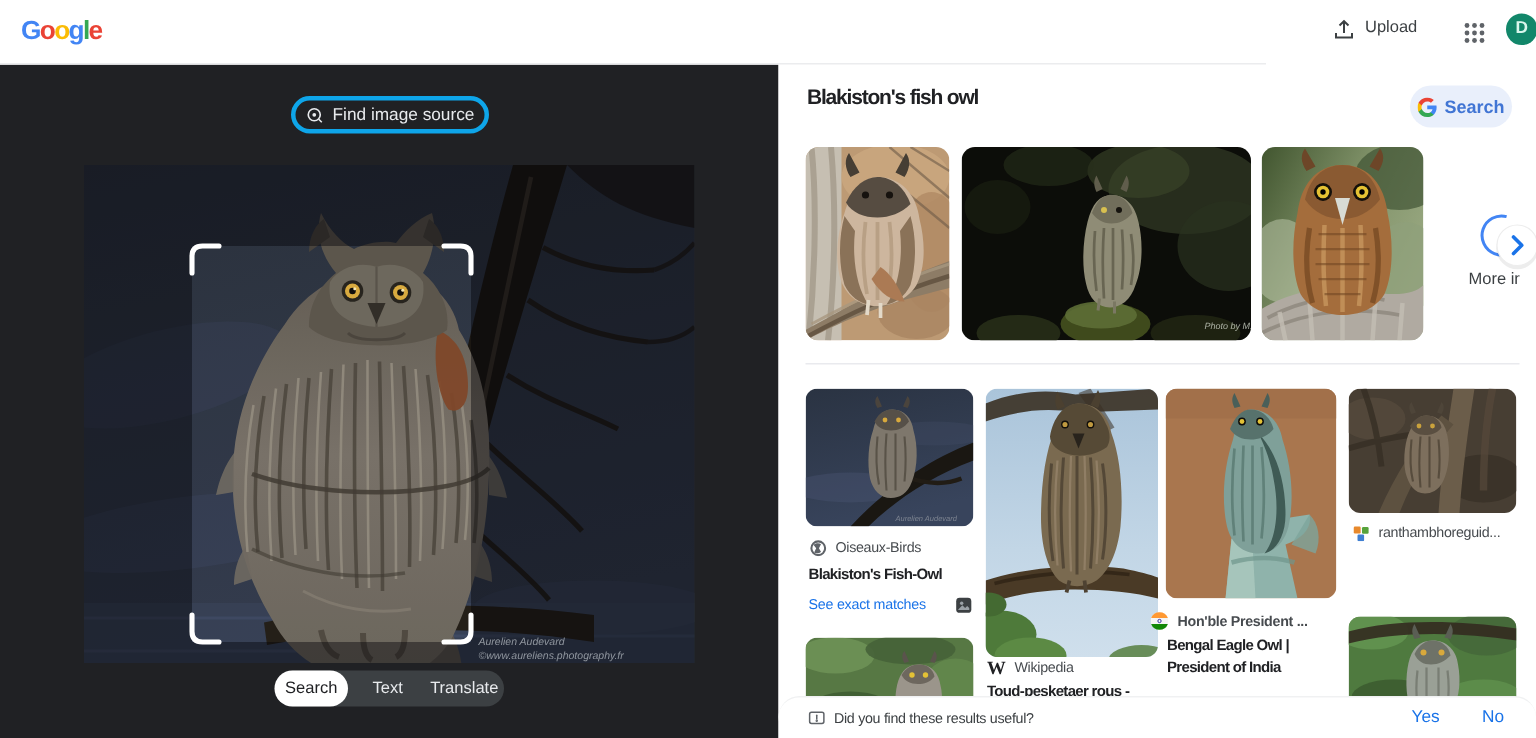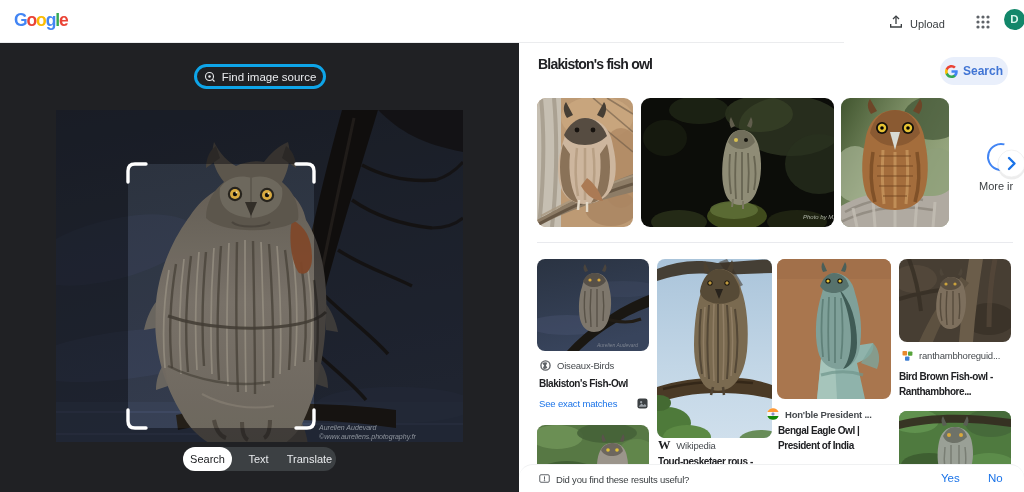--- a/index.html
+++ b/index.html
@@ -1,21 +1,21 @@
 <!DOCTYPE html>
 <html><head>
 <meta charset="utf-8">
 <style>
   * { margin:0; padding:0; box-sizing:border-box; }
   html,body { width:1024px; height:492px; overflow:hidden; font-family:"Liberation Sans", sans-serif; background:#fff; }
   #page { position:relative; width:1024px; height:492px; }
   
   #topbar { position:absolute; left:0; top:0; width:844px; height:43px; background:#fff; border-bottom:1px solid #ebecee; z-index:5; }
   #glogo { position:absolute; left:14px; top:10px; font-size:17.5px; font-weight:bold; letter-spacing:-1.1px; }
-  #upload { position:absolute; left:888px; top:12px; color:#3c4043; font-size:11px; display:flex; align-items:flex-end; gap:6px; height:18px; }
+  #upload { position:absolute; left:888px; top:12px; color:#3c4043; font-size:11px; display:flex; align-items:flex-start; gap:6px; height:18px; }
   #gridicon { position:absolute; left:976px; top:15px; }
   #avatar { position:absolute; left:1004px; top:9px; width:21px; height:21px; border-radius:50%; background:#12876a; color:#d9f6ec; font-size:11.5px; font-weight:bold; text-align:center; line-height:21px; }
   
   #leftpanel { position:absolute; left:0; top:43px; width:519px; height:449px; background:#202124; }
   #findsrc { position:absolute; left:194px; top:21px; width:132px; height:25px; border:3px solid #0ea5e9; border-radius:13px; color:#e8eaed; font-size:11.5px; font-weight:500; display:flex; align-items:center; justify-content:center; gap:6px; }
   #photo { position:absolute; left:56px; top:67px; width:407px; height:332px; }
   #toggle { position:absolute; left:183px; top:404px; width:153px; height:24px; background:#3c4043; border-radius:12px; color:#e8eaed; font-size:11px; }
   #toggle .sel { position:absolute; left:0; top:0; width:49px; height:24px; background:#fff; color:#202124; border-radius:12px; text-align:center; line-height:24px; font-weight:500; }
   #toggle .t1 { position:absolute; left:49px; top:0; width:53px; text-align:center; line-height:24px; }
   #toggle .t2 { position:absolute; left:100px; top:0; width:53px; text-align:center; line-height:24px; }
@@ -446,21 +446,20 @@
       </svg>
     </div>
     <div class="cap" style="left:383px; top:307px; width:108px;">
       <svg width="11" height="11" viewBox="0 0 11 11">
           <rect x="0.5" y="1" width="4.6" height="4.6" rx="0.8" fill="#e8892c"></rect>
           <rect x="6" y="1.4" width="4.4" height="4.4" rx="0.8" fill="#57a33b"></rect>
           <rect x="3" y="6.4" width="4.4" height="4.4" rx="0.8" fill="#3f7fd2"></rect>
         </svg>
       <span>ranthambhoreguid...</span>
     </div>
-    <div class="ctitle" style="left:380px; top:327px;">Bird Brown Fish-owl -<br>Ranthambhore...</div>
     <div class="card-img" style="left:380px; top:368px; width:112px; height:62px;">
       <svg width="112" height="62" viewBox="0 0 112 62">
         <rect width="112" height="62" fill="#4f7a3f"></rect>
         <ellipse cx="16" cy="10" rx="24" ry="12" fill="#629450" opacity="0.9"></ellipse>
         <ellipse cx="92" cy="12" rx="26" ry="14" fill="#45683a" opacity="0.9"></ellipse>
         <ellipse cx="30" cy="54" rx="28" ry="12" fill="#3c5c30" opacity="0.9"></ellipse>
         <ellipse cx="90" cy="54" rx="26" ry="12" fill="#629450" opacity="0.7"></ellipse>
         <path d="M0,10 C30,2 70,2 112,8 L112,16 C72,10 32,10 0,18 Z" fill="#332b20" opacity="0.9"></path>
         <g>
           <path d="M56,16 C66,16 72,23 73,32 C75,42 74,54 70,60 L41,60 C38,52 38,40 40,31 C42,22 47,16 56,16 Z" fill="#9aa096"></path>

